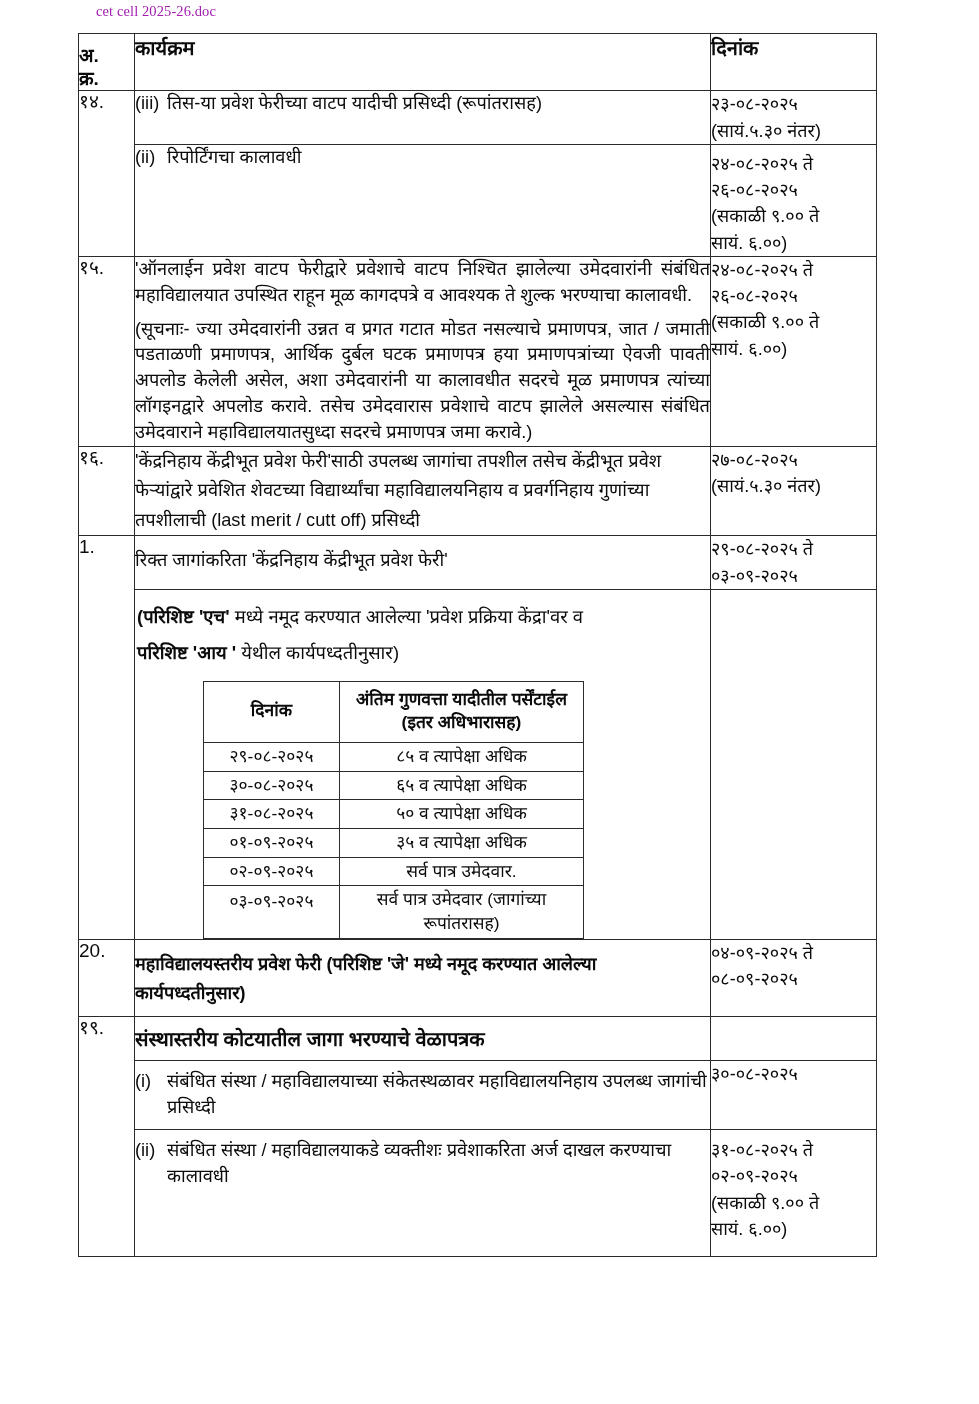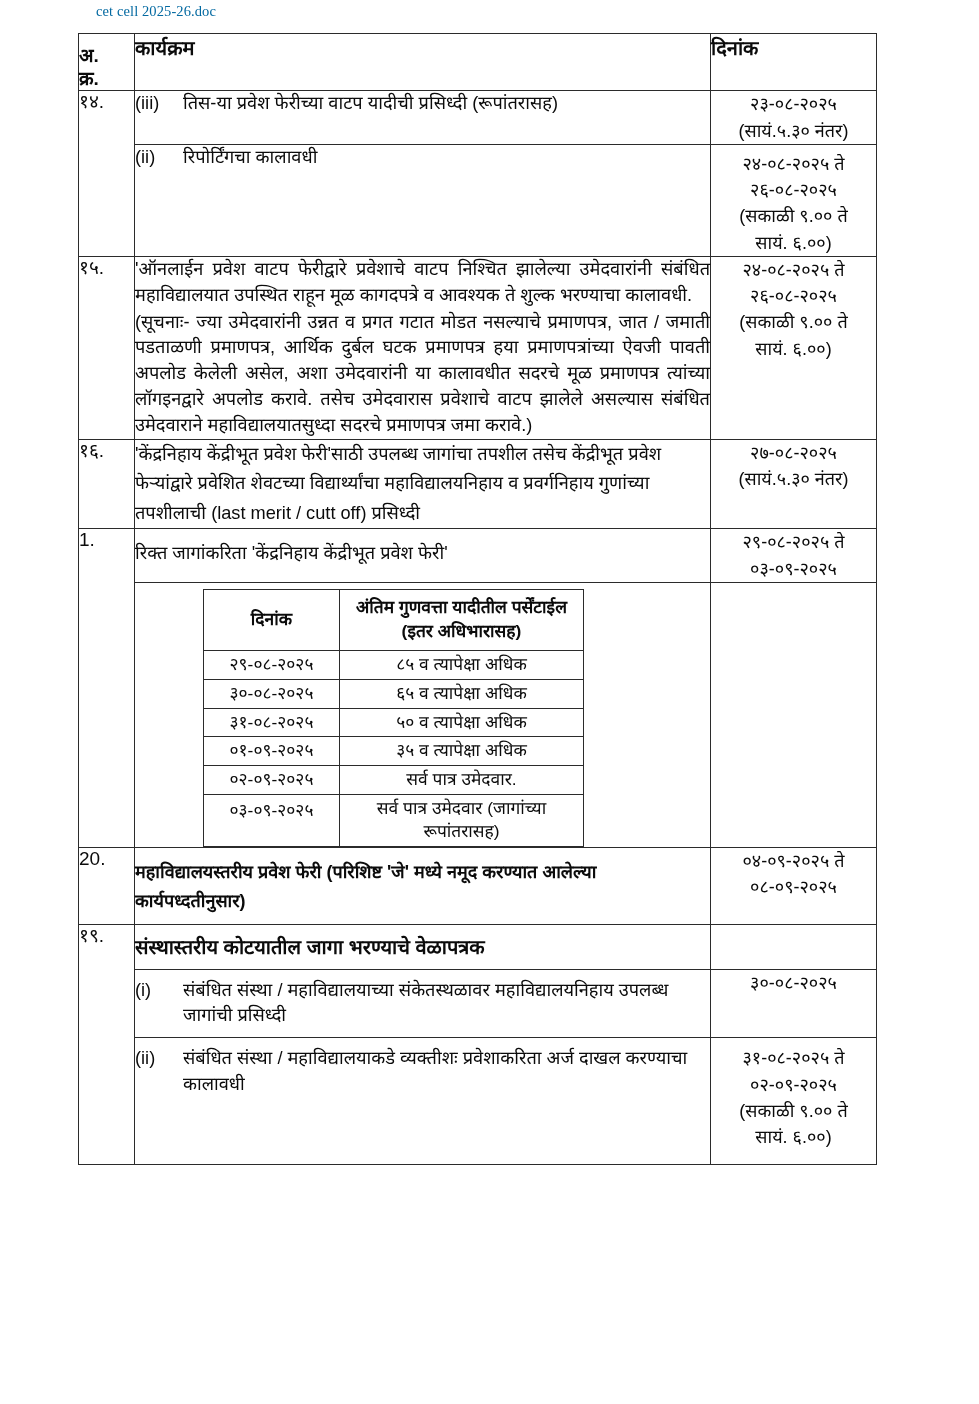--- a/index.html
+++ b/index.html
@@ -23,21 +23,21 @@
     box-sizing: border-box;
   }
 
   .doc-header {
     position: absolute;
     left: 96px;
     top: 3px;
     font-family: "Liberation Serif", "DejaVu Serif", serif;
     font-size: 14.5px;
     letter-spacing: 0.1px;
-    color: #0369a1;
+    color: #a21caf;
     white-space: nowrap;
   }
 
   .sched-table {
     position: absolute;
     left: 78px;
     top: 33px;
     width: 798px;
     border-collapse: collapse;
     table-layout: fixed;
@@ -79,42 +79,41 @@
     padding: 7px 10px 8px 14px;
     font-size: 18.2px;
     line-height: 1.42;
     font-family: "Liberation Sans", "DejaVu Sans", sans-serif;
     text-align: justify;
     text-justify: inter-word;
   }
   .cell-prog.left { text-align: left; }
 
   .cell-date {
-    text-align: center;
     vertical-align: middle;
     font-size: 18px;
     line-height: 1.46;
     font-family: "Liberation Sans", "DejaVu Sans", sans-serif;
     padding: 6px 4px 6px 4px;
   }
 
   .indent-item {
     display: flex;
     align-items: flex-start;
-    gap: 22px;
+    gap: 6px;
   }
   .indent-item .marker {
     flex: 0 0 auto;
     min-width: 26px;
   }
   .indent-item .body { flex: 1 1 auto; }
 
   .bold { font-weight: bold; }
 
-  .para + .para { margin-top: 1px; }
+  .para + .para { margin-top: 8px; }
 
   .nested-wrap {
     padding: 0 0 10px 0;
   }
   .nested-intro {
     font-size: 18.4px;
     line-height: 1.95;
     font-family: "Liberation Sans", "DejaVu Sans", sans-serif;
     padding: 9px 6px 4px 2px;
   }
@@ -222,20 +221,24 @@
         <td class="cell-sr" rowspan="2">1.</td>
         <td class="cell-prog left" style="padding-top:12px;padding-bottom:12px">रिक्त जागांकरिता 'केंद्रनिहाय केंद्रीभूत प्रवेश फेरी'</td>
         <td class="cell-date">
           <div>२९-०८-२०२५ ते</div>
           <div>०३-०९-२०२५</div>
         </td>
       </tr>
 
       <tr>
         <td class="cell-prog left nested-wrap">
+          <div class="nested-intro">
+            <div><span class="bold">(</span><span class="bold">परिशिष्ट 'एच'</span><span> मध्ये नमूद करण्यात आलेल्या 'प्रवेश प्रक्रिया केंद्रा'वर व</span></div>
+            <div><span class="bold">परिशिष्ट 'आय '</span><span> येथील कार्यपध्दतीनुसार)</span></div>
+          </div>
 
           <table class="nested-table">
             <colgroup>
               <col class="nt-col-a">
               <col class="nt-col-b">
             </colgroup>
             <tbody>
               <tr>
                 <td class="nd-head">दिनांक</td>
                 <td class="nd-head">अंतिम गुणवत्ता यादीतील पर्सेंटाईल (इतर अधिभारासह)</td>

